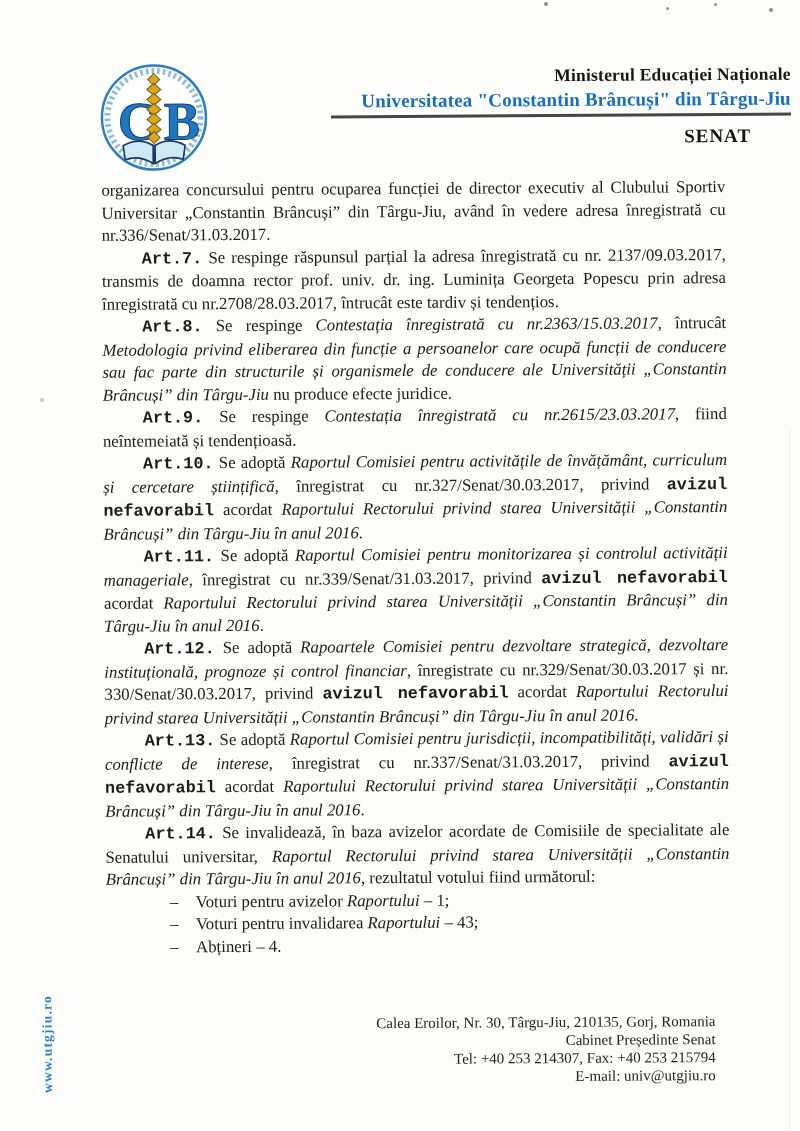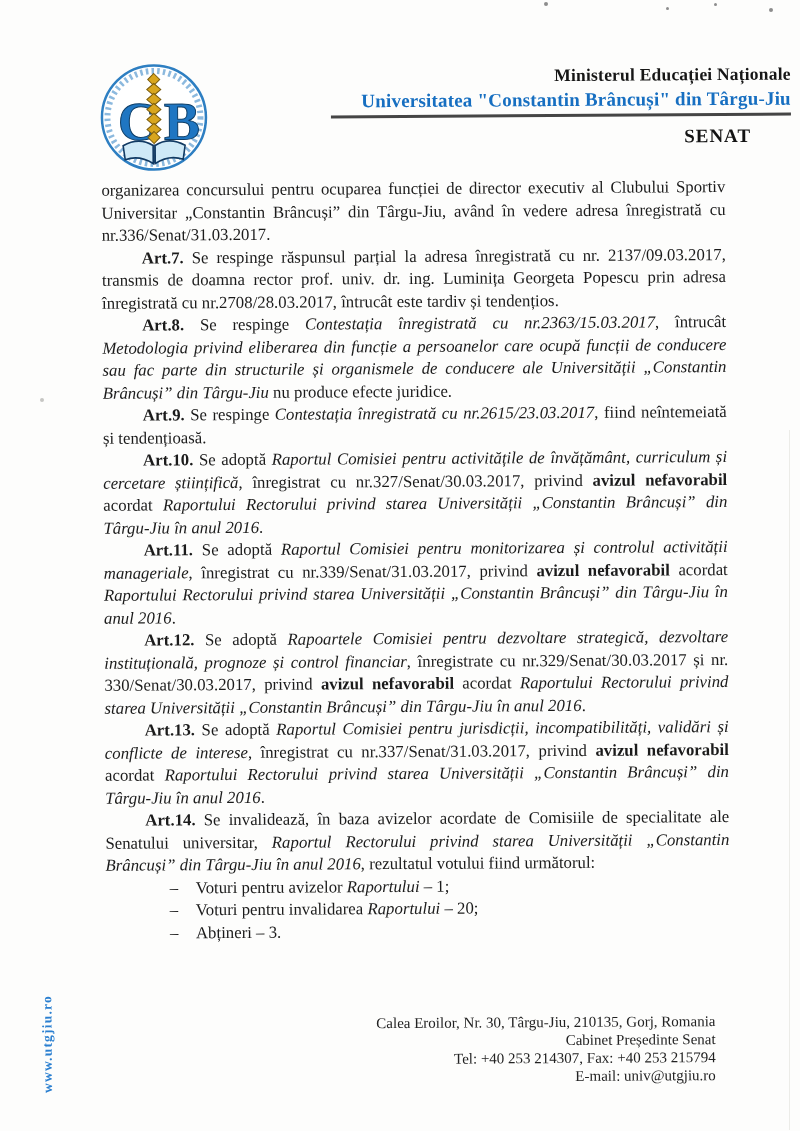--- a/index.html
+++ b/index.html
@@ -13,21 +13,21 @@
   .ministry{font-size:17.5px;font-weight:bold;color:#161616;letter-spacing:.2px;}
   .university{font-size:19px;font-weight:bold;color:#176fc1;margin-top:3px;letter-spacing:.2px;}
   .hdr-rule{height:0;border-bottom:3px solid #454545;margin-top:3px;}
   .senat{font-size:19px;font-weight:bold;letter-spacing:1px;margin-top:9px;padding-right:40px;color:#131313;}
 
   
   .doc{position:absolute;left:103px;top:178px;width:624px;text-align:justify;
        font-size:16.8px;line-height:22.5px;color:#1b1b1b;}
   .doc p{margin:0;text-indent:40px;}
   .doc p.no-indent{text-indent:0;}
-  .seg-b{font-weight:bold;}
+  .seg-b{font-weight:bold;font-family:Liberation Mono, monospace;}
   .seg-i{font-style:italic;}
   .vote-list{margin-top:0;}
   .list-row{margin-left:64px;text-align:left;}
   .dash{display:inline-block;width:26px;}
 
   
   .footer{position:absolute;right:88px;top:1014px;text-align:right;
           font-size:15px;line-height:18px;color:#222;}
 
   
@@ -89,24 +89,24 @@
       <p><span class="seg-b">Art.11.</span><span> Se adoptă </span><span class="seg-i">Raportul Comisiei pentru monitorizarea și controlul activității manageriale</span><span>, înregistrat cu nr.339/Senat/31.03.2017, privind </span><span class="seg-b">avizul nefavorabil</span><span> acordat </span><span class="seg-i">Raportului Rectorului privind starea Universității „Constantin Brâncuși” din Târgu-Jiu în anul 2016</span><span>.</span></p>
       <p><span class="seg-b">Art.12.</span><span> Se adoptă </span><span class="seg-i">Rapoartele Comisiei pentru dezvoltare strategică, dezvoltare instituțională, prognoze și control financiar</span><span>, înregistrate cu nr.329/Senat/30.03.2017 și nr. 330/Senat/30.03.2017, privind </span><span class="seg-b">avizul nefavorabil</span><span> acordat </span><span class="seg-i">Raportului Rectorului privind starea Universității „Constantin Brâncuși” din Târgu-Jiu în anul 2016</span><span>.</span></p>
       <p><span class="seg-b">Art.13.</span><span> Se adoptă </span><span class="seg-i">Raportul Comisiei pentru jurisdicții, incompatibilități, validări și conflicte de interese</span><span>, înregistrat cu nr.337/Senat/31.03.2017, privind </span><span class="seg-b">avizul nefavorabil</span><span> acordat </span><span class="seg-i">Raportului Rectorului privind starea Universității „Constantin Brâncuși” din Târgu-Jiu în anul 2016</span><span>.</span></p>
       <p><span class="seg-b">Art.14.</span><span> Se invalidează, în baza avizelor acordate de Comisiile de specialitate ale Senatului universitar, </span><span class="seg-i">Raportul Rectorului privind starea Universității „Constantin Brâncuși” din Târgu-Jiu în anul 2016</span><span>, rezultatul votului fiind următorul:</span></p>
 
       <div class="vote-list">
         <div class="list-row">
           <span class="dash">–</span><span><span>Voturi pentru avizelor </span><span class="seg-i">Raportului</span><span> – 1;</span></span>
         </div>
         <div class="list-row">
-          <span class="dash">–</span><span><span>Voturi pentru invalidarea </span><span class="seg-i">Raportului</span><span> – 20;</span></span>
+          <span class="dash">–</span><span><span>Voturi pentru invalidarea </span><span class="seg-i">Raportului</span><span> – 43;</span></span>
         </div>
         <div class="list-row">
-          <span class="dash">–</span><span><span>Abțineri – 3.</span></span>
+          <span class="dash">–</span><span><span>Abțineri – 4.</span></span>
         </div>
       </div>
     </div>
 
     <div class="footer">
       <div>Calea Eroilor, Nr. 30, Târgu-Jiu, 210135, Gorj, Romania</div>
       <div>Cabinet Președinte Senat</div>
       <div>Tel: +40 253 214307, Fax: +40 253 215794</div>
       <div>E-mail: univ@utgjiu.ro</div>
     </div>

